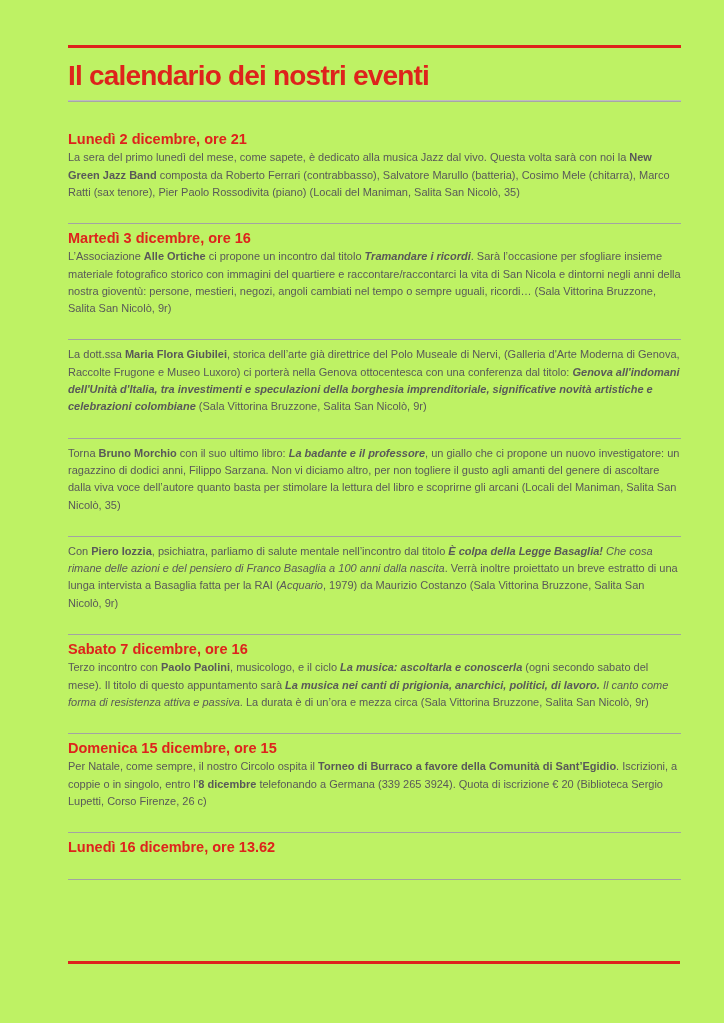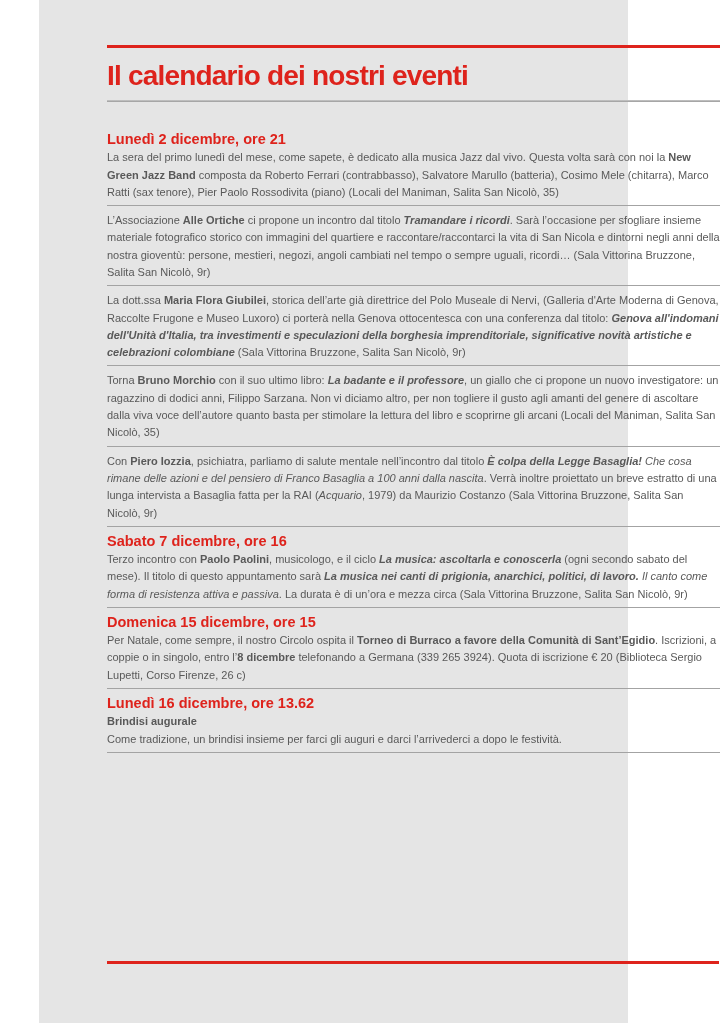--- a/index.html
+++ b/index.html
@@ -10,23 +10,22 @@
   *{box-sizing:border-box;}
   html,body{margin:0;padding:0;}
   body{
     width:724px;height:1023px;
     background:#ffffff;
     font-family:"Liberation Sans","DejaVu Sans",sans-serif;
     overflow:hidden;
   }
   .page{
     position:relative;
-    width:589px;height:1023px;
-    background:#e5e5e5;
-    margin-left:39px;
+    width:724px;height:1023px;
+    background:#bef264;
   }
   .content{
     position:absolute;
     left:68px;top:0;
     width:613px;
   }
   .top-rule{
     margin-top:45px;
     height:3px;
     background:var(--accent);
@@ -38,21 +37,21 @@
     font-weight:bold;
     letter-spacing:-0.8px;
     color:var(--accent);
   }
   .title-rule{
     height:2px;
     background:linear-gradient(to bottom,#c9c9c9,#9b9b9b);
     margin:0 0 29px 0;
   }
   .event{
-    padding-bottom:4px;
+    padding-bottom:22px;
     border-bottom:1.5px solid var(--divider);
     margin-bottom:6px;
   }
   .event h2{
     margin:0 0 1px 0;
     font-size:14.5px;
     line-height:17.2px;
     font-weight:bold;
     color:var(--accent);
   }
@@ -82,20 +81,21 @@
     <div class="title-rule"></div>
     <main>
   <section class="event">
     <h2>Lunedì 2 dicembre, ore 21</h2>
     <div>
             <p><span>La sera del primo lunedì del mese, come sapete, è dedicato alla musica Jazz dal vivo. Questa volta sarà con noi la </span><span class="b">New Green Jazz Band</span><span> composta da Roberto Ferrari (contrabbasso), Salvatore Marullo (batteria), Cosimo Mele (chitarra), Marco Ratti (sax tenore), Pier Paolo Rossodivita (piano) (Locali del Maniman, Salita San Nicolò, 35)</span></p>
           </div>
   </section>
 
   <section class="event">
+    <h2>Martedì 3 dicembre, ore 16</h2>
     <div>
             <p><span>L’Associazione </span><span class="b">Alle Ortiche</span><span> ci propone un incontro dal titolo </span><span class="bi">Tramandare i ricordi</span><span>. Sarà l’occasione per sfogliare insieme materiale fotografico storico con immagini del quartiere e raccontare/raccontarci la vita di San Nicola e dintorni negli anni della nostra gioventù: persone, mestieri, negozi, angoli cambiati nel tempo o sempre uguali, ricordi… (Sala Vittorina Bruzzone, Salita San Nicolò, 9r)</span></p>
           </div>
   </section>
 
   <section class="event">
     <div>
             <p><span>La dott.ssa </span><span class="b">Maria Flora Giubilei</span><span>, storica dell’arte già direttrice del Polo Museale di Nervi, (Galleria d'Arte Moderna di Genova, Raccolte Frugone e Museo Luxoro) ci porterà nella Genova ottocentesca con una conferenza dal titolo: </span><span class="bi">Genova all'indomani dell'Unità d'Italia, tra investimenti e speculazioni della borghesia imprenditoriale, significative novità artistiche e celebrazioni colombiane</span><span> (Sala Vittorina Bruzzone, Salita San Nicolò, 9r)</span></p>
           </div>
   </section>
@@ -121,21 +121,17 @@
 
   <section class="event">
     <h2>Domenica 15 dicembre, ore 15</h2>
     <div>
             <p><span>Per Natale, come sempre, il nostro Circolo ospita il </span><span class="b">Torneo di Burraco a favore della Comunità di Sant’Egidio</span><span>. Iscrizioni, a coppie o in singolo, entro l’</span><span class="b">8 dicembre</span><span> telefonando a Germana (339 265 3924). Quota di iscrizione € 20 (Biblioteca Sergio Lupetti, Corso Firenze, 26 c)</span></p>
           </div>
   </section>
 
   <section class="event">
     <h2>Lunedì 16 dicembre, ore 13.62</h2>
-    <div>
-            <p><span class="b">Brindisi augurale</span></p>
-            <p><span>Come tradizione, un brindisi insieme per farci gli auguri e darci l’arrivederci a dopo le festività.</span></p>
-          </div>
   </section>
 </main>
   </div>
   <div class="bottom-rule"></div>
 </div>
 
 </body></html>

